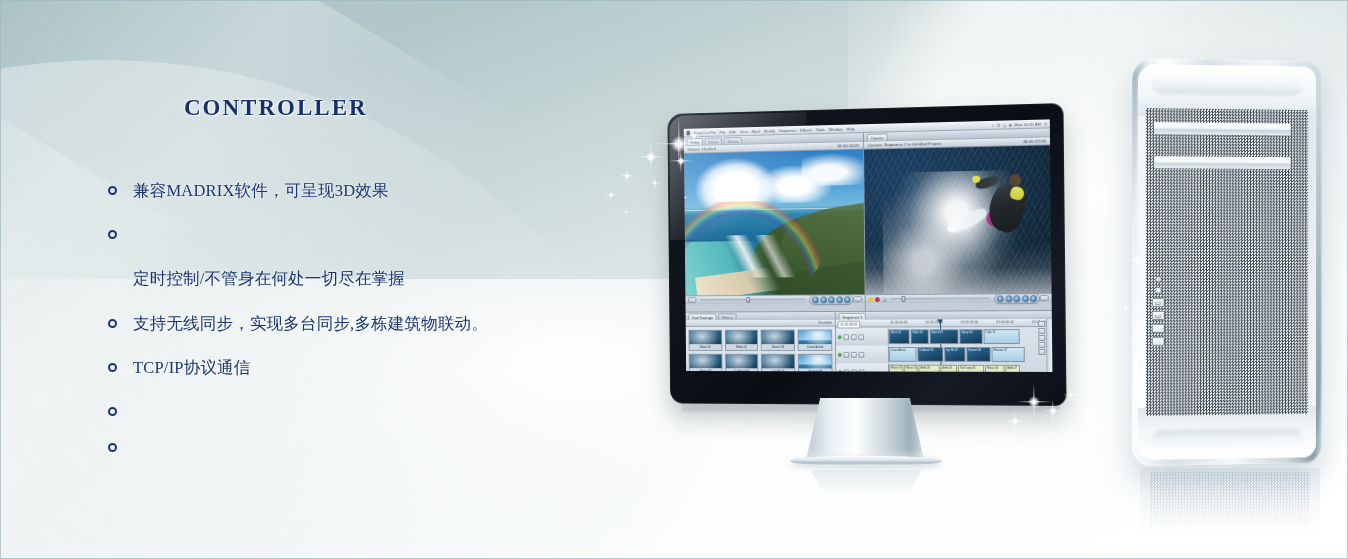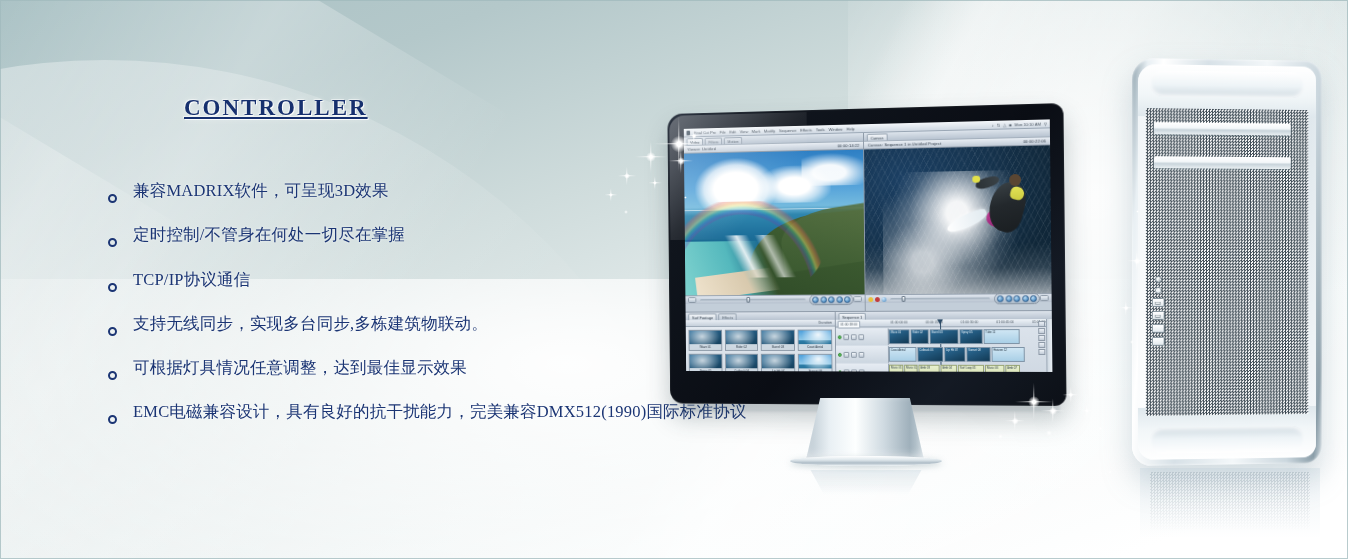--- a/index.html
+++ b/index.html
@@ -60,41 +60,41 @@
   .title-line {
     color: #16306e;
     font-weight: bold;
     letter-spacing: .5px;
     text-shadow:
       1px 1px 0 rgba(255,255,255,.85),
       -1px -1px 0 rgba(255,255,255,.5),
       0 0 6px rgba(255,255,255,.6);
   }
   #title-main { font-size: 26px; line-height: 32px; white-space: nowrap; }
-  #title-sub  { font-size: 23px; line-height: 30px; margin-top: 10px; margin-left: 72px; letter-spacing: 2px; text-decoration: underline; }
+  #title-sub  { font-size: 23px; line-height: 30px; margin-top: 10px; margin-left: 72px; letter-spacing: 2px; }
 
   #bullets { position: absolute; left: 108px; top: 178px; width: 740px; }
-  .bullet-row { display: flex; align-items: flex-end; margin-bottom: 19px; }
+  .bullet-row { display: flex; align-items: flex-start; margin-bottom: 19px; }
   .bullet-row.tight { margin-bottom: 20px; }
   .bullet-mark {
     flex: 0 0 auto;
     width: 9px; height: 9px;
     border: 2px solid #1b3574;
     border-radius: 50%;
     margin: 8px 16px 0 0;
     background: transparent;
   }
   .bullet-text {
     color: #1b3574;
     font-size: 16.5px;
     line-height: 25px;
     letter-spacing: .2px;
     text-shadow: 0 0 3px rgba(255,255,255,.8);
   }
-  .bullet-text .l2 { display: block; }
+  .bullet-text .l2 { display: block; margin-top: 44px; }
 
   
   #monitor {
     position: absolute; left: 645px; top: 103px;
     width: 420px; height: 303px;
     transform: perspective(1400px) rotateY(-9deg) rotate(-0.6deg);
     transform-origin: 100% 50%;
   }
   #bezel {
     position: absolute; inset: 0;
@@ -594,36 +594,34 @@
 
       <div class="bullet-row tight">
         <span class="bullet-mark"></span>
         <span class="bullet-text">
           <span class="l2">定时控制/不管身在何处一切尽在掌握</span>
         </span>
       </div>
 
       <div class="bullet-row">
         <span class="bullet-mark"></span>
+        <span class="bullet-text">支持无线同步，实现多台同步,多栋建筑物联动。</span>
+      </div>
+
+      <div class="bullet-row">
+        <span class="bullet-mark"></span>
         <span class="bullet-text">TCP/IP协议通信</span>
       </div>
 
       <div class="bullet-row">
         <span class="bullet-mark"></span>
-        <span class="bullet-text">支持无线同步，实现多台同步,多栋建筑物联动。</span>
       </div>
 
       <div class="bullet-row">
         <span class="bullet-mark"></span>
-        <span class="bullet-text">可根据灯具情况任意调整，达到最佳显示效果</span>
-      </div>
-
-      <div class="bullet-row">
-        <span class="bullet-mark"></span>
-        <span class="bullet-text">EMC电磁兼容设计，具有良好的抗干扰能力，完美兼容DMX512(1990)国际标准协议</span>
       </div>
 
     </div>
   </div>
 
   <div id="monitor-reflection"></div>
   <div id="monitor">
     <div id="bezel">
       <div id="screen">
 

